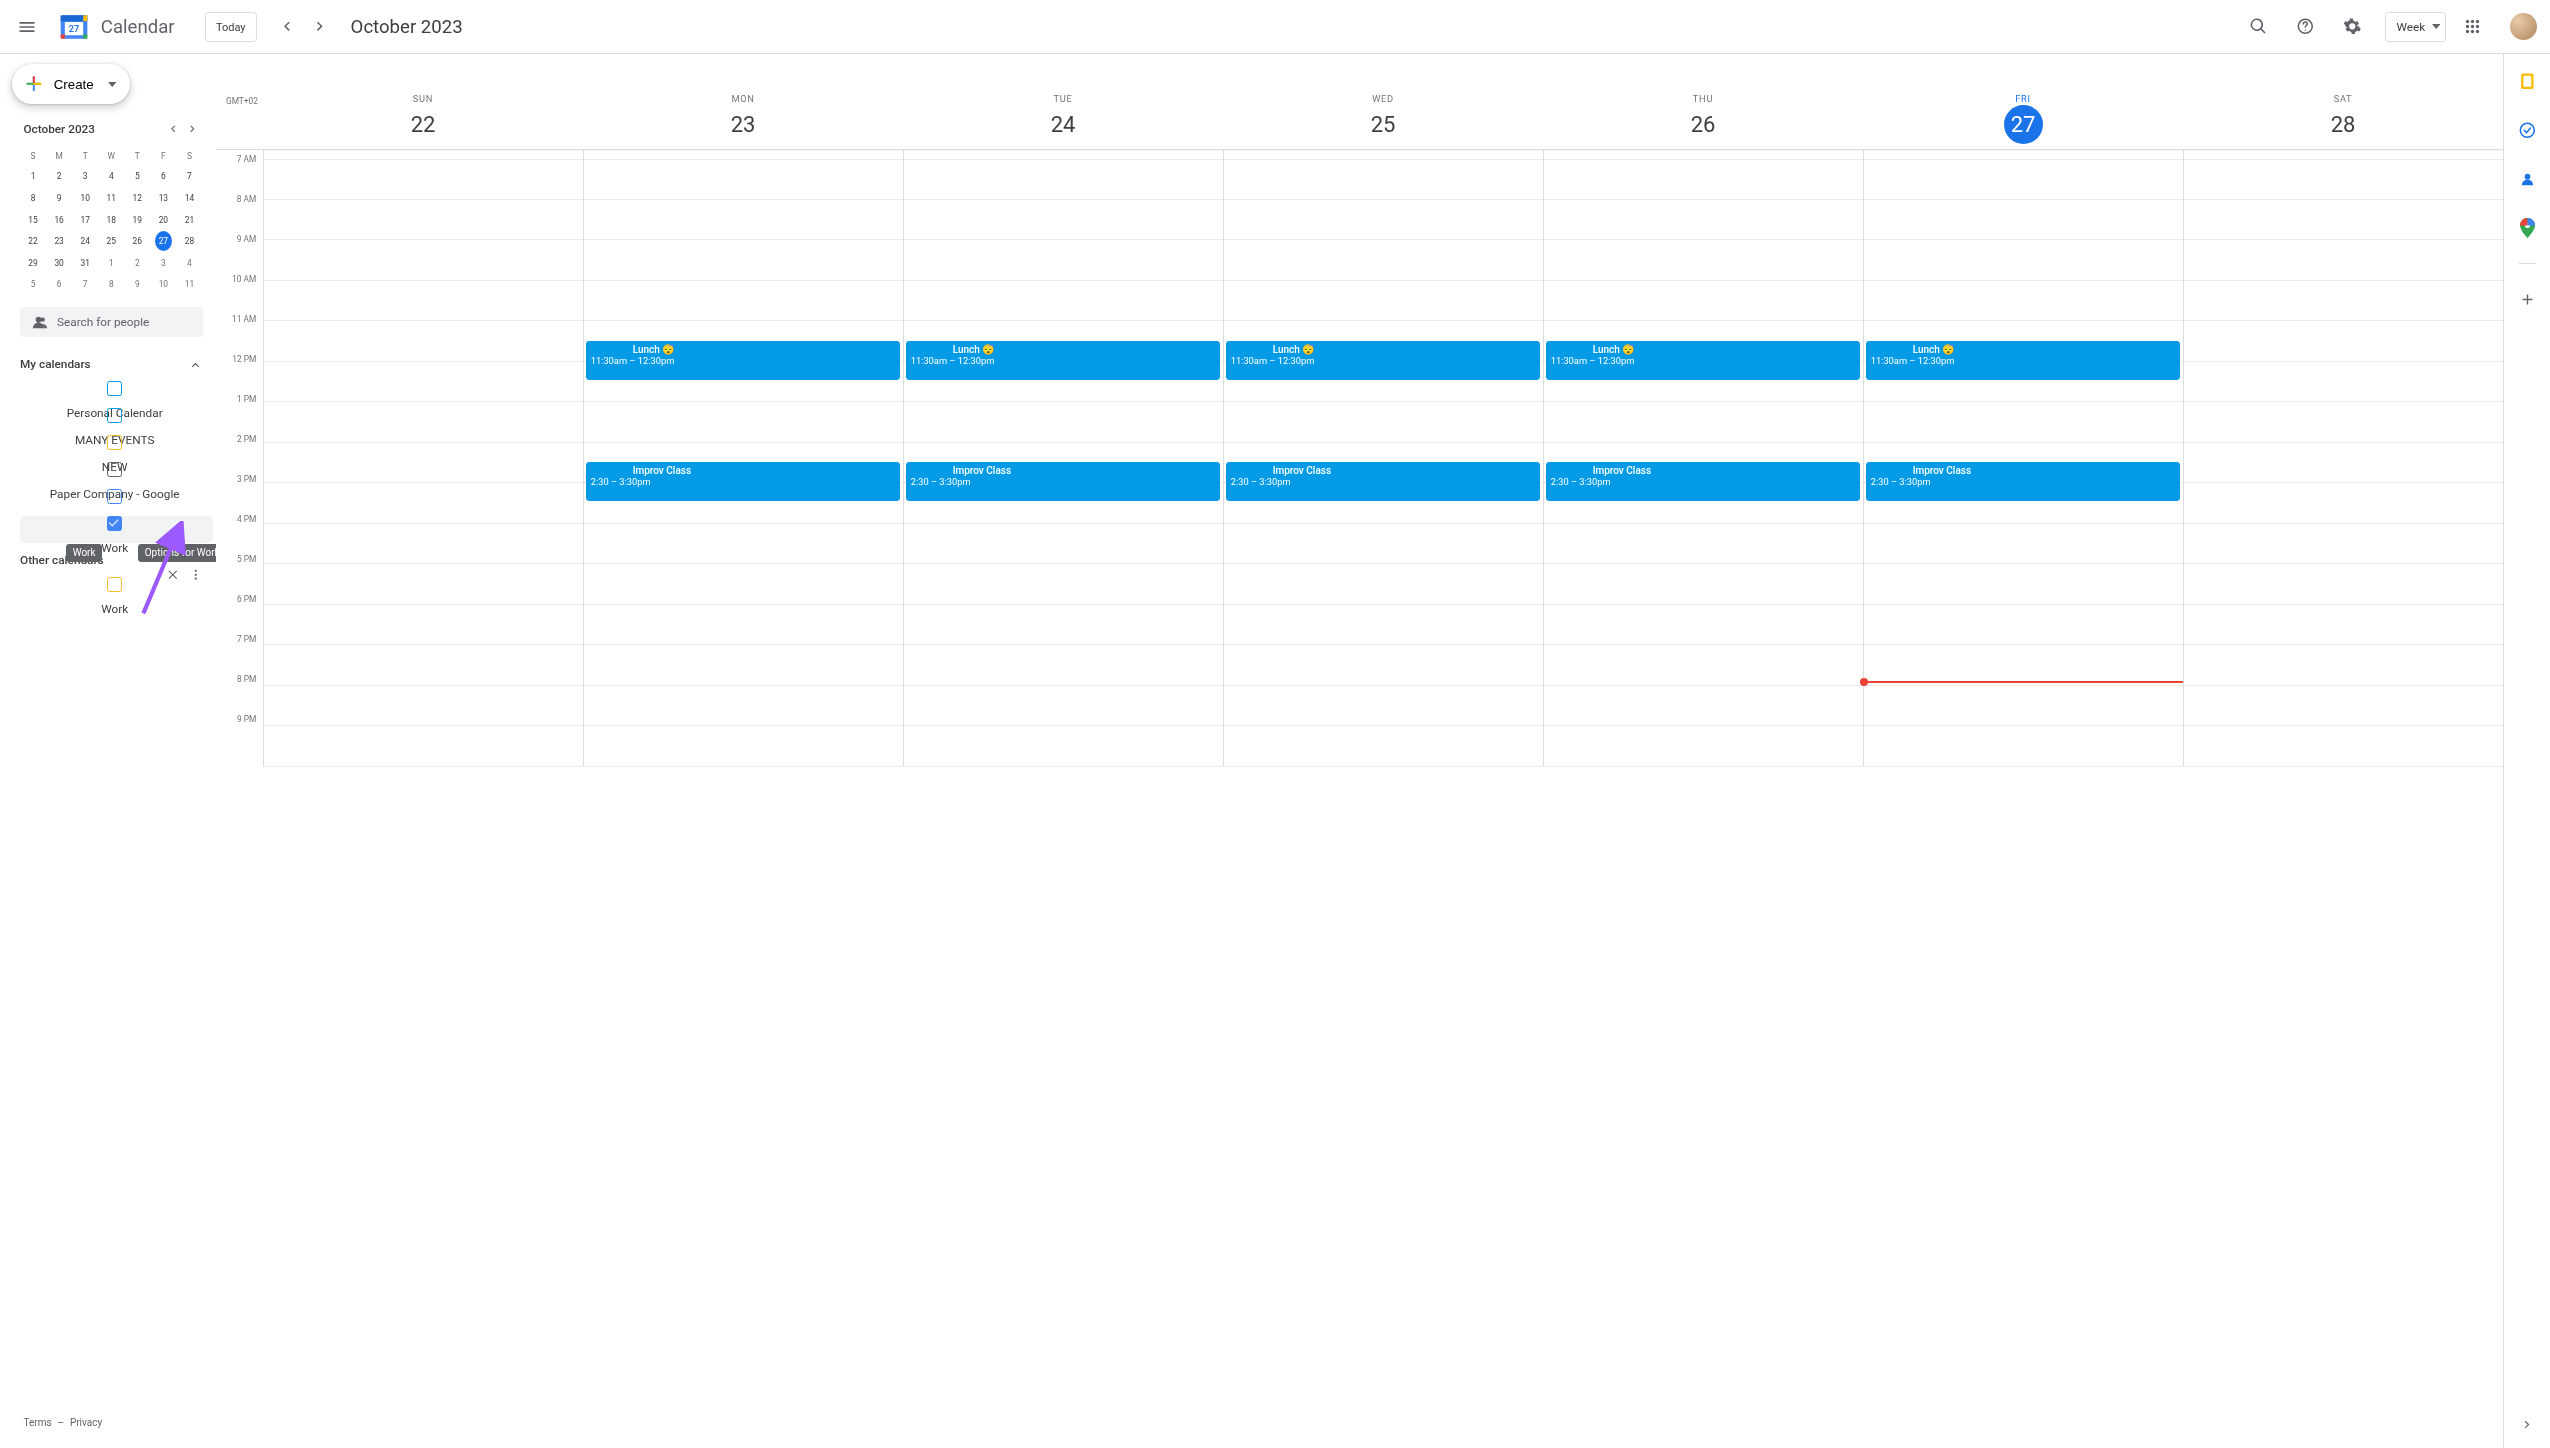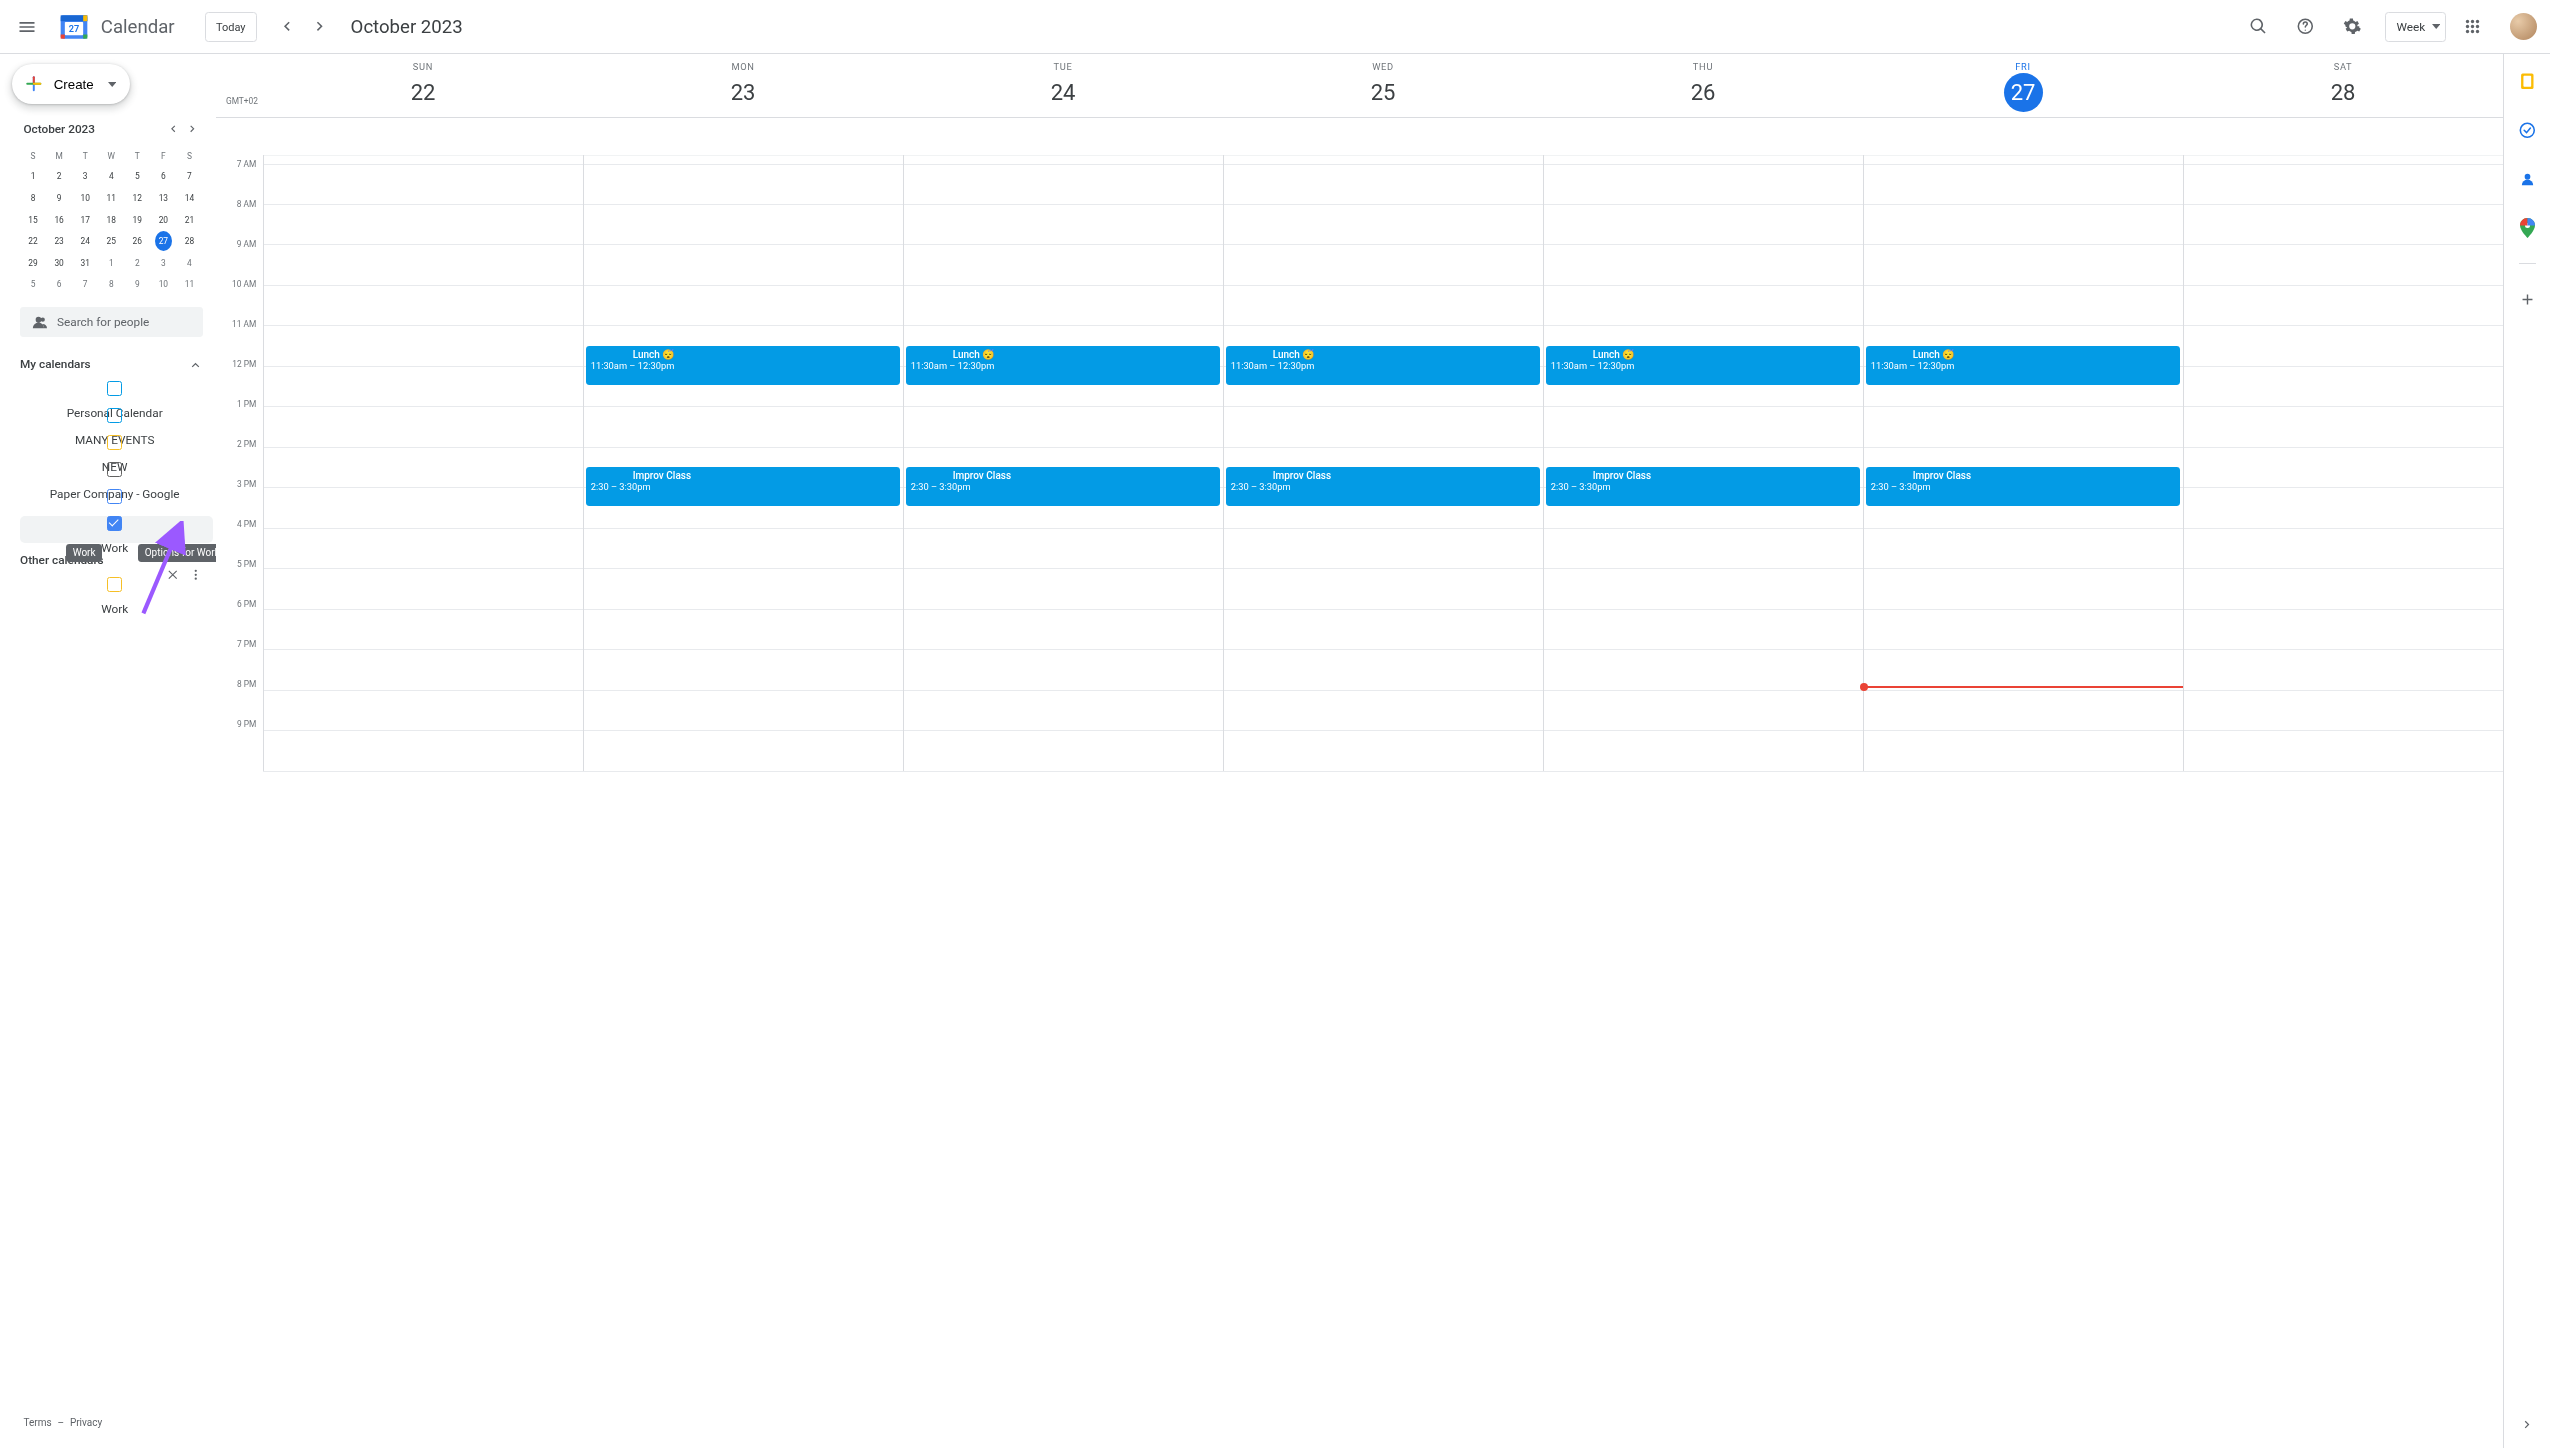--- a/index.html
+++ b/index.html
@@ -223,38 +223,38 @@
   .day-headers {
     display:flex;
     border-bottom: 0.8px solid var(--border);
   }
   .gutter-head { width: 47px; }
   .day-head {
     flex:1;
     text-align:center;
     padding-top: 6.7px;
     padding-bottom: 5px;
+    margin-top: 32px;
   }
   .day-head .dow { font-size:9.3px; letter-spacing:0.7px; color:#70757a; }
   .day-head.today .dow { color:#1a73e8; }
   .day-head .num {
     font-size: 22px;
     color:#3c4043;
     margin-top: 1.7px;
     width:39px;height:39px;line-height:39px;
     border-radius:50%;
     display:inline-block;
   }
   .day-head.today .num { background:#1a73e8; color:#fff; }
 
   .grid-scroll {
     flex:1;
     overflow-y:scroll;
     position:relative;
-    margin-top:37px;
   }
   .grid-inner { position:relative; display:flex; }
   .time-gutter {
     width:47px;
     flex:0 0 47px;
   }
   .time-label {
     height: 40px;
     font-size: 8.4px;
     color:#70757a;

